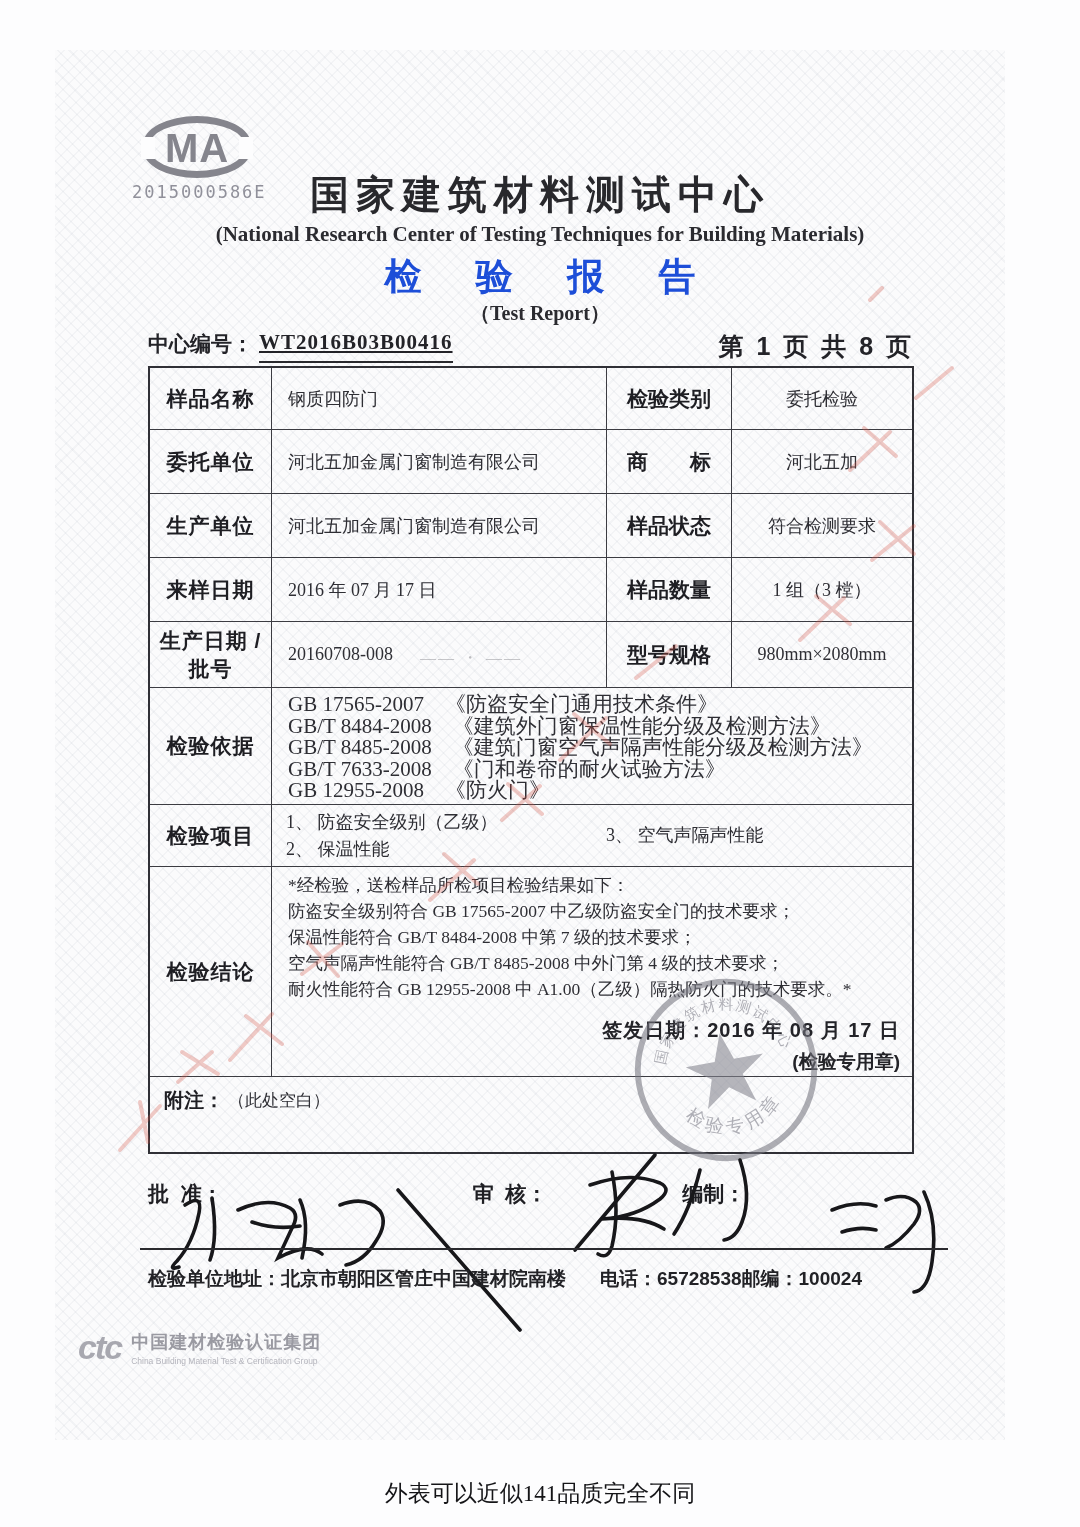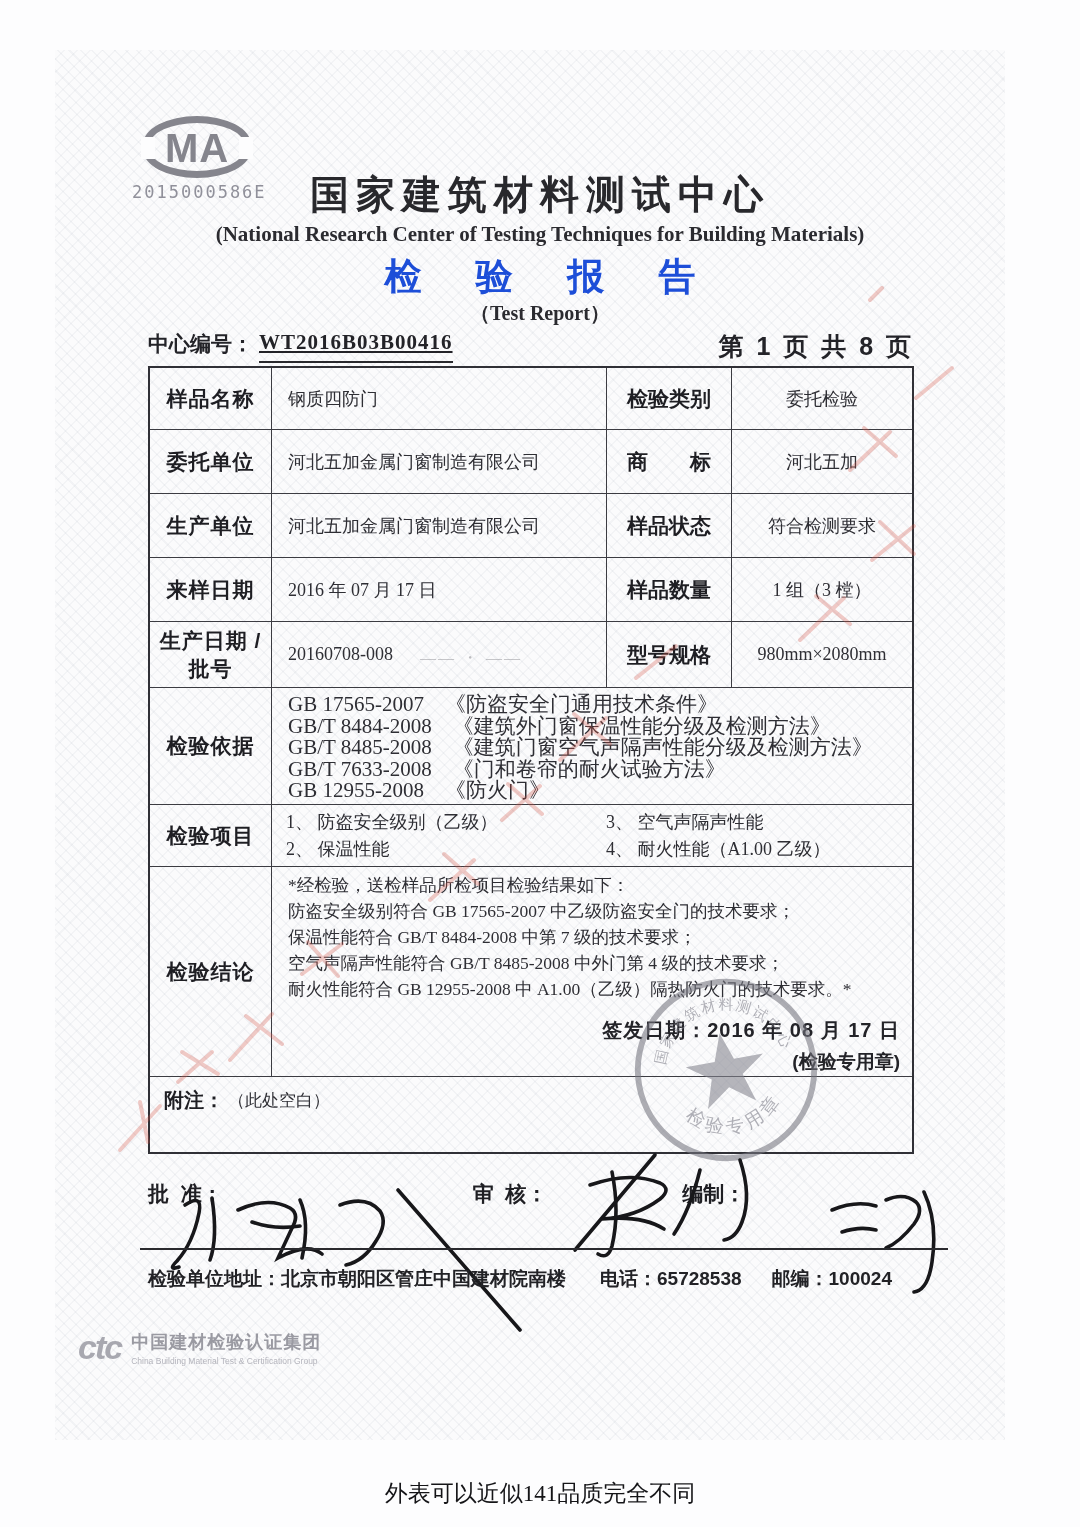--- a/index.html
+++ b/index.html
@@ -76,21 +76,21 @@
 
   
   .sig-labels{left:148px;top:1180px;width:766px;display:flex;font-family:"Liberation Sans",sans-serif;
     font-weight:bold;font-size:21px;color:#1e1e23;}
   .sig-approve{white-space:pre;}
   .sig-review{white-space:pre;margin-left:250px;}
   .sig-prepare{white-space:pre;margin-left:135px;}
   .footer-rule{left:140px;top:1248px;width:808px;height:0;border-top:2.5px solid #2a2a2e;}
   .addr{left:148px;top:1266px;width:790px;display:flex;font-family:"Liberation Sans",sans-serif;
     font-weight:bold;font-size:19px;color:#222226;}
-  .addr .phone{margin-left:34px;} .addr .zip{margin-left:30px;}
+  .addr .phone{margin-left:34px;} .addr .zip{}
 
   
   .ctc{left:78px;top:1330px;display:flex;align-items:flex-start;color:#9a9aa2;}
   .ctc-mark{font-family:"Liberation Sans",sans-serif;font-weight:bold;font-style:italic;
     font-size:34px;line-height:34px;letter-spacing:-2px;color:#a8a8b0;}
   .ctc-text{margin-left:10px;}
   .ctc-cn{font-family:"Liberation Sans",sans-serif;font-weight:bold;font-size:18px;color:#9a9aa2;letter-spacing:1px;}
   .ctc-en{font-size:8.5px;color:#b4b4bc;margin-top:2px;font-family:"Liberation Sans",sans-serif;}
 
   .caption{left:0;top:1478px;width:1080px;text-align:center;font-size:23px;color:#141417;}
@@ -169,21 +169,20 @@
     </div>
     <div class="trow ritems">
       <div class="cell lab">检验项目</div>
       <div class="cell items-wrap">
         <div class="items-col">
           <div class="item-line">1、 防盗安全级别（乙级）</div>
           <div class="item-line">2、 保温性能</div>
         </div>
         <div class="items-col">
           <div class="item-line">3、 空气声隔声性能</div>
-          <div class="item-line">4、 耐火性能（A1.00 乙级）</div>
         </div>
       </div>
     </div>
     <div class="trow rconc">
       <div class="cell lab">检验结论</div>
       <div class="cell conc-cell">
         <div class="conc-line">*经检验，送检样品所检项目检验结果如下：</div>
         <div class="conc-line">防盗安全级别符合 GB 17565-2007 中乙级防盗安全门的技术要求；</div>
         <div class="conc-line">保温性能符合 GB/T 8484-2008 中第 7 级的技术要求；</div>
         <div class="conc-line">空气声隔声性能符合 GB/T 8485-2008 中外门第 4 级的技术要求；</div>

